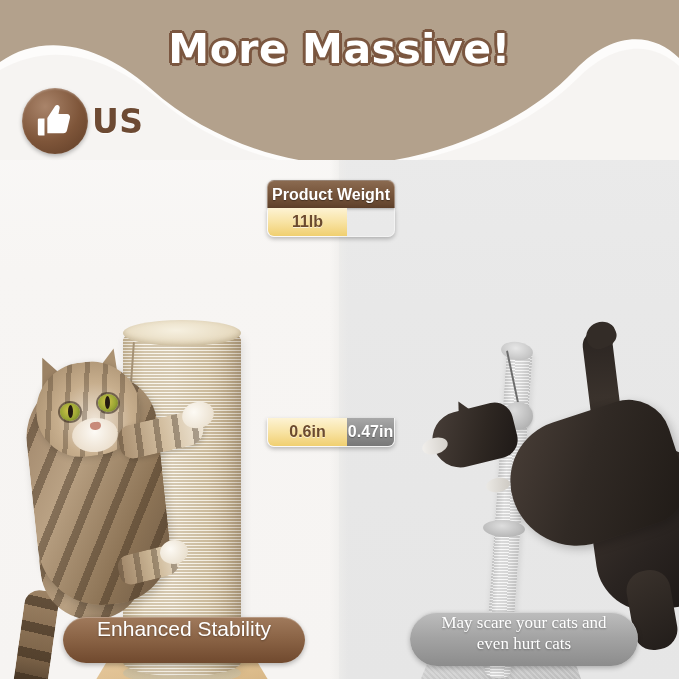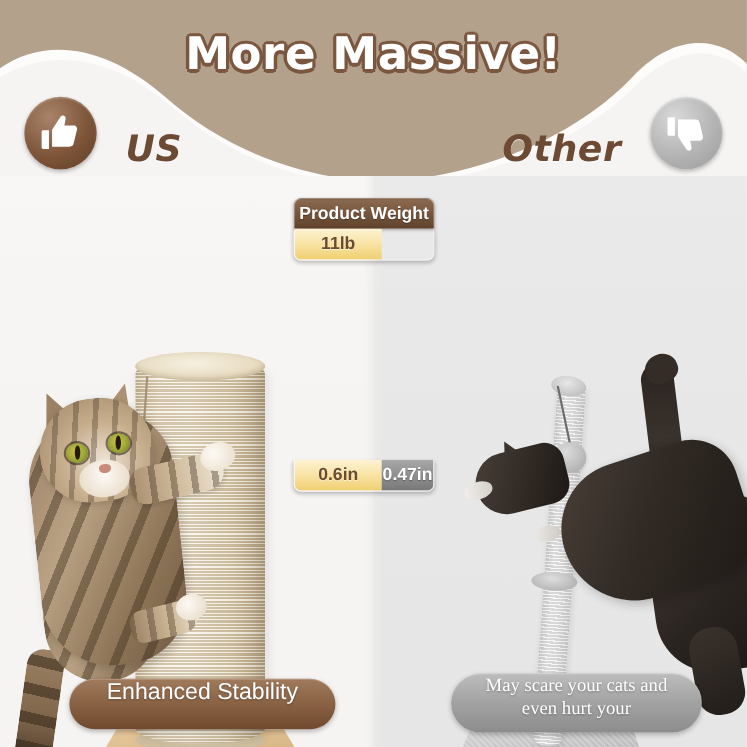--- a/index.html
+++ b/index.html
@@ -43,21 +43,21 @@
     font-family:"DejaVu Sans","Liberation Sans",sans-serif;
     text-shadow:
       -2px -2px 0 #7b5740, 2px -2px 0 #7b5740,
       -2px  2px 0 #7b5740, 2px  2px 0 #7b5740,
       -3px  0   0 #7b5740, 3px  0   0 #7b5740,
        0   -3px 0 #7b5740, 0    3px 0 #7b5740;
     white-space:nowrap;
   }
 
   
-  .hdr{position:absolute;display:flex;align-items:flex-end;gap:26px;font-style:italic;}
+  .hdr{position:absolute;display:flex;align-items:center;gap:4px;}
   .hdr-left{left:22px;top:88px;}
   .hdr-right{right:22px;top:88px;flex-direction:row;}
   .hdr-label{
     font-size:33px;font-weight:bold;color:#6d4a33;
     font-family:"DejaVu Sans","Liberation Sans",sans-serif;
     text-shadow:0 1px 0 rgba(255,255,255,.7);
     letter-spacing:.5px;
   }
   .badge{
     width:66px;height:66px;border-radius:50%;
@@ -369,29 +369,20 @@
   <div class="hdr hdr-left">
     <div class="badge badge-up">
       <svg viewBox="0 0 24 24" fill="#ffffff" aria-hidden="true">
         <path d="M2.5 10.5h3.2v10.2H2.5a.8.8 0 0 1-.8-.8v-8.6a.8.8 0 0 1 .8-.8z"></path>
         <path d="M7.4 10.2 12.1 3c.4-.6 1.2-.8 1.8-.5.7.3 1 1 .9 1.7l-.7 3.6h5.1c1.2 0 2.1 1.1 1.8 2.3l-1.8 7.5a2.3 2.3 0 0 1-2.2 1.8H7.4z"></path>
       </svg>
     </div>
     <div class="hdr-label">US</div>
   </div>
 
-  <div class="hdr hdr-right">
-    <div class="hdr-label">Other</div>
-    <div class="badge badge-down">
-      <svg viewBox="0 0 24 24" fill="#ffffff" aria-hidden="true">
-        <path d="M2.5 3.3h3.2v10.2H2.5a.8.8 0 0 1-.8-.8V4.1a.8.8 0 0 1 .8-.8z"></path>
-        <path d="M7.4 13.8 12.1 21c.4.6 1.2.8 1.8.5.7-.3 1-1 .9-1.7l-.7-3.6h5.1c1.2 0 2.1-1.1 1.8-2.3l-1.8-7.5a2.3 2.3 0 0 0-2.2-1.8H7.4z"></path>
-      </svg>
-    </div>
-  </div>
 
   <div class="stage">
 
     <div>
 
       <div class="l-base-top"></div>
 
       <div class="l-post-bot"></div>
       <div class="l-post"></div>
       <div class="l-post-top"></div>
@@ -457,17 +448,17 @@
     </div>
   </div>
 
   <div class="cap cap-left">
     <span>Enhanced Stability</span>
   </div>
 
   <div class="cap cap-right">
     <div>
       <span>May scare your cats and</span>
-      <span>even hurt your</span>
+      <span>even hurt cats</span>
     </div>
   </div>
 
 </div>
 
 </body></html>

